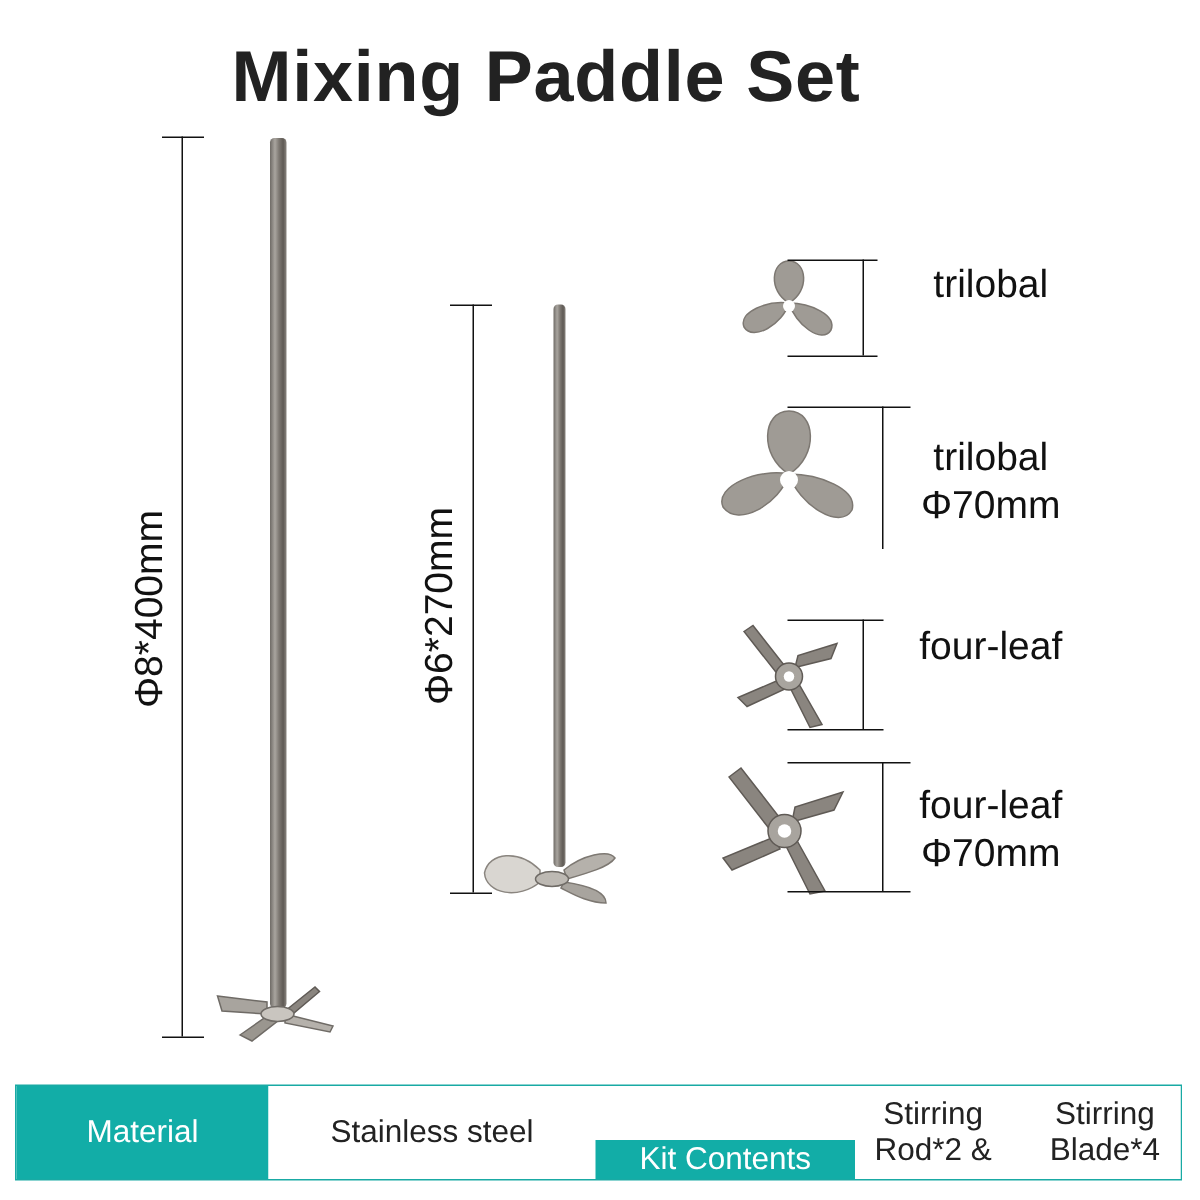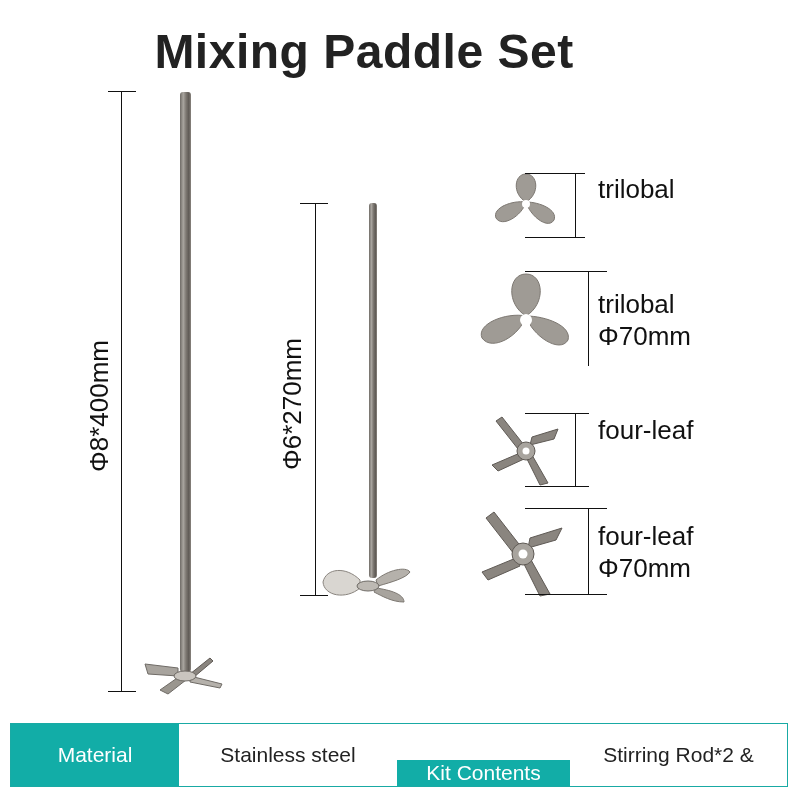--- a/index.html
+++ b/index.html
@@ -2,21 +2,21 @@
 <html><head>
 <meta charset="utf-8">
 <style>
   html,body{margin:0;padding:0;background:#fff;}
   body{width:800px;height:800px;position:relative;overflow:hidden;font-family:"Liberation Sans",sans-serif;color:#111;}
   .title{position:absolute;top:24px;left:0;width:728px;text-align:center;font-size:48px;font-weight:bold;color:#222;letter-spacing:0.5px;}
   .dim-v{position:absolute;width:1px;background:#111;}
   .dim-h{position:absolute;height:1px;background:#111;}
   .vlabel{position:absolute;font-size:26px;color:#111;transform-origin:left top;transform:rotate(-90deg);white-space:nowrap;}
   .rod{position:absolute;border-radius:3px;background:linear-gradient(90deg,#6f6b66 0%,#a9a59f 30%,#7d7872 55%,#5f5a55 80%,#8a857f 100%);}
-  .blade-label{position:absolute;font-size:26px;line-height:32px;text-align:left;color:#111;}
+  .blade-label{position:absolute;font-size:26px;line-height:32px;text-align:center;color:#111;}
   .table{position:absolute;left:10px;top:723px;width:776px;height:62px;border:1px solid #19aaa4;display:flex;}
   .cell{display:flex;align-items:center;justify-content:center;font-size:21px;text-align:center;line-height:24px;}
   .cell.teal{background:#12ada7;color:#fff;}
   .cell.white{background:#fff;color:#222;}
   svg{position:absolute;overflow:visible;}
 </style>
 </head>
 <body>
 
 <div class="title">Mixing Paddle Set</div>
@@ -126,14 +126,15 @@
     <div>Φ70mm</div>
   </div>
 </div>
 
 <div class="table">
   <div class="cell teal" style="width:168px;">Material</div>
   <div class="cell white" style="width:218px;">Stainless steel</div>
   <div class="cell teal" style="width:173px;margin-top:36px;">Kit Contents</div>
   <div class="cell white" style="flex:1;gap:12px;">
     <div>Stirring Rod*2 &amp;</div>
+    <div>Stirring Blade*4</div>
   </div>
 </div>
 
 </body></html>

